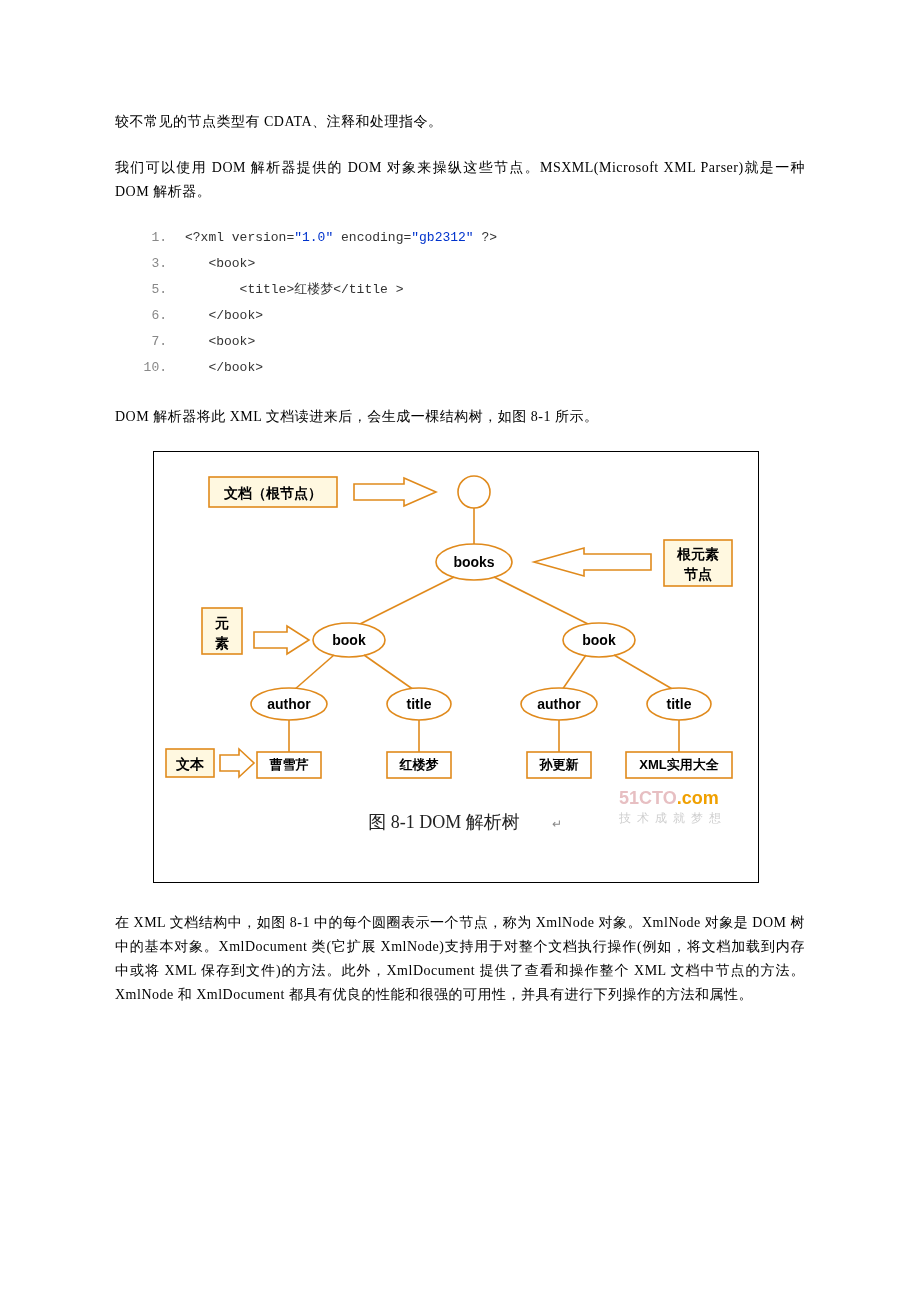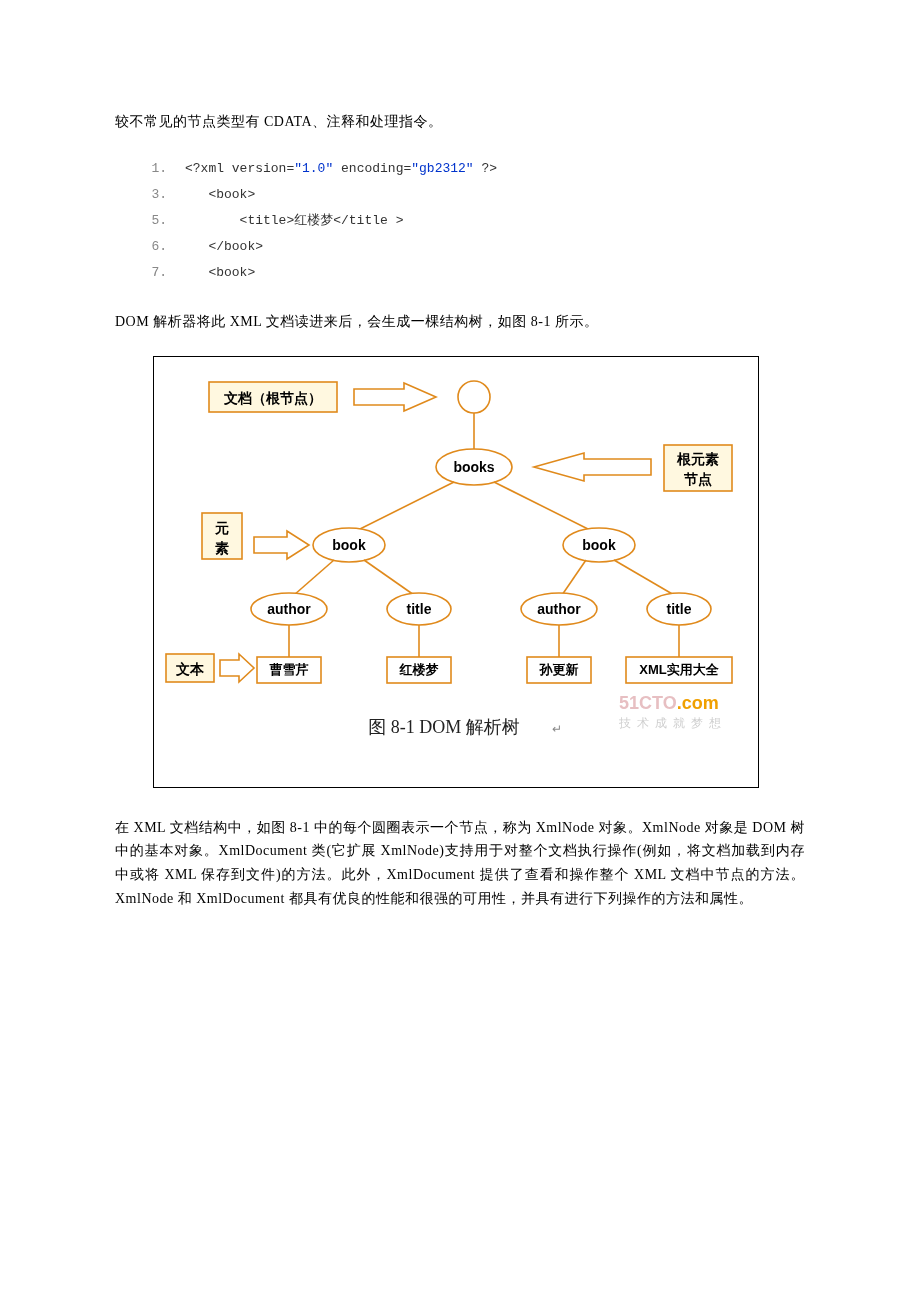--- a/index.html
+++ b/index.html
@@ -64,28 +64,30 @@
   .arrow-shape { fill: #fff; stroke: #e08a1c; stroke-width: 1.6; }
   .chevron { font-family: "SimSun"; font-size: 12px; fill: #888; }
 </style>
 </head>
 <body>
 
 <div class="page">
 
   <p>较不常见的节点类型有 CDATA、注释和处理指令。</p>
 
+  <p>我们可以使用 DOM 解析器提供的 DOM 对象来操纵这些节点。MSXML(Microsoft XML Parser)就是一种 DOM 解析器。</p>
 
 
   <div class="code-block">
     <div class="code-line"><span class="ln">1.</span><span>&lt;?xml version=</span><span class="str">"1.0"</span><span> encoding=</span><span class="str">"gb2312"</span><span> ?&gt;</span></div>
     <div class="code-line"><span class="ln">3.</span><span>   &lt;book&gt;</span></div>
     <div class="code-line"><span class="ln">5.</span><span>       &lt;title&gt;红楼梦&lt;/title &gt;</span></div>
     <div class="code-line"><span class="ln">6.</span><span>   &lt;/book&gt;</span></div>
     <div class="code-line"><span class="ln">7.</span><span>   &lt;book&gt;</span></div>
+    <div class="code-line"><span class="ln">10.</span><span>   &lt;/book&gt;</span></div>
   </div>
 
   <p>DOM 解析器将此 XML 文档读进来后，会生成一棵结构树，如图 8-1 所示。</p>
 
   <div class="figure-wrap">
     <div class="figure-outer">
       <svg class="svg-box" width="604" height="396" viewBox="0 0 604 396">
 
         <circle cx="320" cy="40" r="16" class="node-ellipse"></circle>
 

